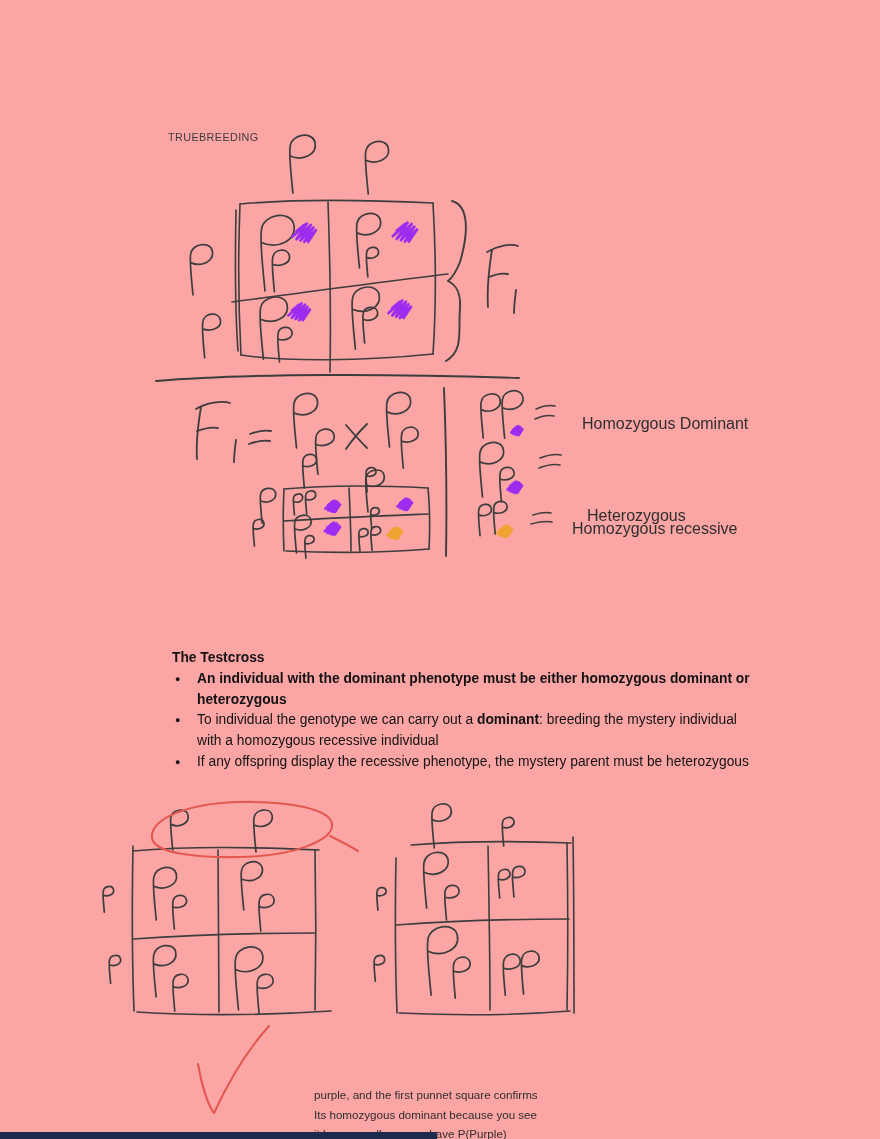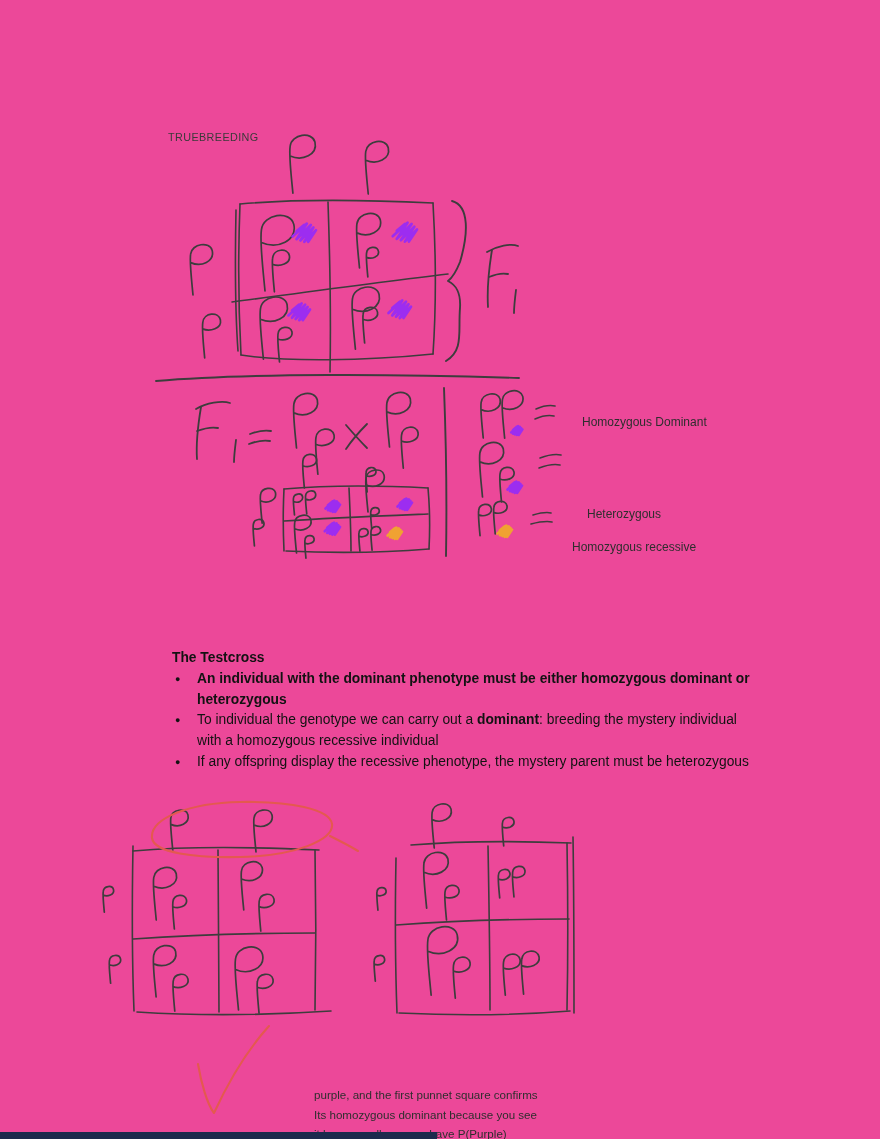--- a/index.html
+++ b/index.html
@@ -1,41 +1,41 @@
 <!DOCTYPE html>
 <html><head>
 <meta charset="utf-8">
 <style>
   html,body{margin:0;padding:0;background:#fff;}
-  #page{position:relative;width:880px;height:1139px;background:#ec4899;overflow:hidden;
+  #page{position:relative;width:880px;height:1139px;background:#fca5a5;overflow:hidden;
         font-family:"Liberation Sans",sans-serif;}
   .abs{position:absolute;}
   svg{position:absolute;left:0;top:0;pointer-events:none;}
   .small-label{font-size:10.8px;color:#3a3a3a;letter-spacing:.4px;}
-  .legend-label{font-size:12px;color:#2e2e2e;}
+  .legend-label{font-size:16px;color:#2e2e2e;}
   .doc-text{width:589px;font-size:13.8px;line-height:20.8px;color:#121212;margin-left:16px;}
   .doc-text .h{font-weight:bold;}
   .li{display:flex;align-items:flex-start;}
   .dot{width:22px;flex:0 0 22px;font-size:9px;line-height:20.8px;text-align:left;
        padding-left:3px;color:#121212;}
   .bt{width:560px;}
   .bold{font-weight:bold;}
   .caption{font-size:11.6px;line-height:19.6px;color:#2e2e2e;}
   .progress{position:absolute;left:0;bottom:0;height:7px;}
 </style>
 </head>
 <body>
 
 <div id="page">
 
   <div class="abs small-label" style="left:168px;top:131px;">TRUEBREEDING</div>
 
   <div class="abs legend-label" style="left:582px;top:415px;">Homozygous Dominant</div>
   <div class="abs legend-label" style="left:587px;top:469px;margin-top:38px;">Heterozygous</div>
-  <div class="abs legend-label" style="left:572px;top:540px;">Homozygous recessive</div>
+  <div class="abs legend-label" style="left:572px;top:520px;">Homozygous recessive</div>
 
   <div class="abs doc-text" style="left:156px;top:648px;">
     <div class="h">The Testcross</div>
     <div class="li">
       <span class="dot">●</span>
       <span class="bt bold">An individual with the dominant phenotype must be either homozygous dominant or heterozygous</span>
     </div>
     <div class="li">
       <span class="dot">●</span>
       <span class="bt"><span>To individual the genotype we can carry out a </span><b>dominant</b><span>: breeding the mystery individual with a homozygous recessive individual</span></span>

